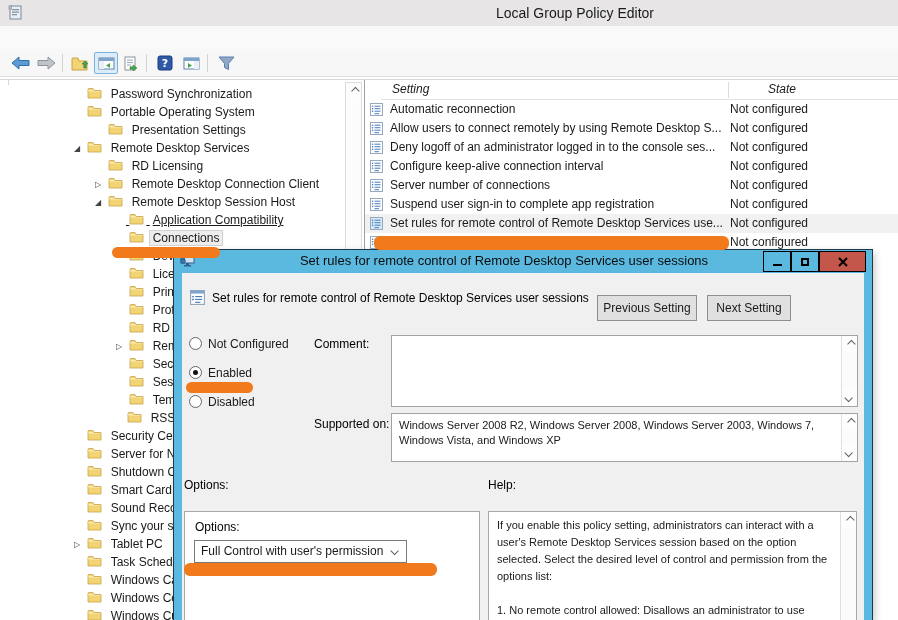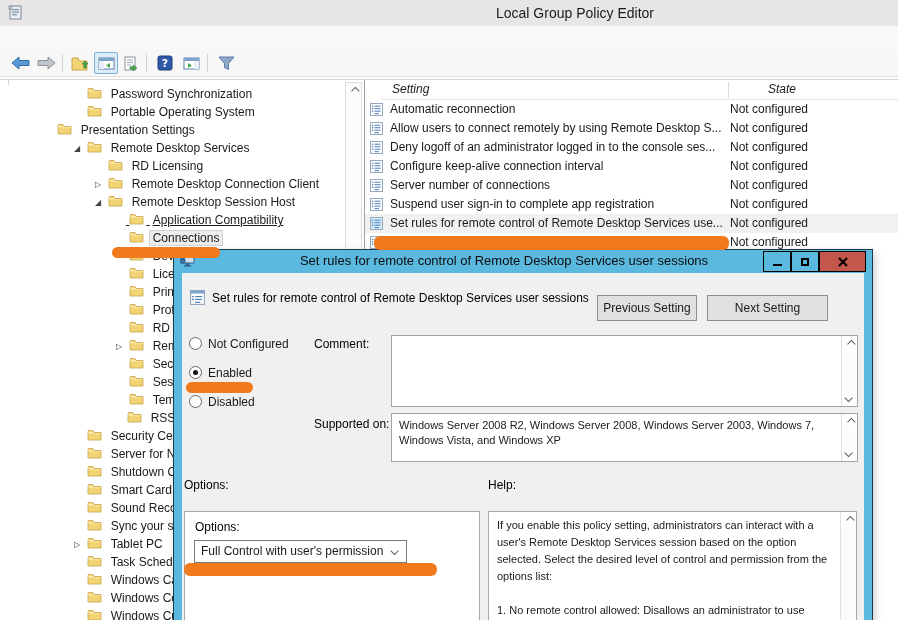--- a/index.html
+++ b/index.html
@@ -176,21 +176,21 @@
     <div class="trow" style="padding-left: 70px;">
       <span class="arrow"></span>
       <span class="ficon">
         <svg width="15" height="12" viewBox="0 0 15 12">
           <path d="M1 2.5 L1 11 L14 11 L14 3.5 L7 3.5 L6 1.5 L1.5 1.5 Z" fill="#f3d475" stroke="#c8a24b" stroke-width=".8"></path>
           <path d="M1.4 4.6 L13.6 4.6 L13.6 3.9 L6.8 3.9 L6.2 3 L1.4 3 Z" fill="#fbeab2"></path>
         </svg>
       </span>
       <span class="lbl">Portable Operating System</span>
     </div>
-    <div class="trow" style="padding-left: 40px;">
+    <div class="trow" style="padding-left: 66px; margin-left: 25px;">
       <span class="arrow"></span>
       <span class="ficon">
         <svg width="15" height="12" viewBox="0 0 15 12">
           <path d="M1 2.5 L1 11 L14 11 L14 3.5 L7 3.5 L6 1.5 L1.5 1.5 Z" fill="#f3d475" stroke="#c8a24b" stroke-width=".8"></path>
           <path d="M1.4 4.6 L13.6 4.6 L13.6 3.9 L6.8 3.9 L6.2 3 L1.4 3 Z" fill="#fbeab2"></path>
         </svg>
       </span>
       <span class="lbl">Presentation Settings</span>
     </div>
     <div class="trow" style="padding-left: 70px;">
@@ -646,21 +646,21 @@
           <circle cx="2.6" cy="5.7" r=".8" fill="#4a7ebb"></circle>
           <circle cx="2.6" cy="8.2" r=".8" fill="#4a7ebb"></circle>
           <rect x="4.5" y="5.2" width="6" height="1" fill="#4a7ebb"></rect>
           <rect x="4.5" y="7.7" width="6" height="1" fill="#4a7ebb"></rect>
           <rect x="4.5" y="10.2" width="4.5" height="1" fill="#4a7ebb"></rect>
         </svg>
     </span>
     <div class="abs dtext" style="left:38px;top:18px;width:382px;white-space:nowrap;overflow:hidden;">Set rules for remote control of Remote Desktop Services user sessions</div>
 
     <div class="dlg-btn" style="left:423px;top:22px;width:100px;">Previous Setting</div>
-    <div class="dlg-btn" style="left:533px;top:22px;width:121px;">Next Setting</div>
+    <div class="dlg-btn" style="left:533px;top:22px;width:84px;">Next Setting</div>
 
     <div class="abs" style="left:15px;top:63px;width:130px;">
 
     <div class="radio">
           <span class="rdot"></span>
           <span class="rlbl">Not Configured</span>
         </div>
         <div class="radio checked">
           <span class="rdot"></span>
           <span class="rlbl">Enabled</span>

